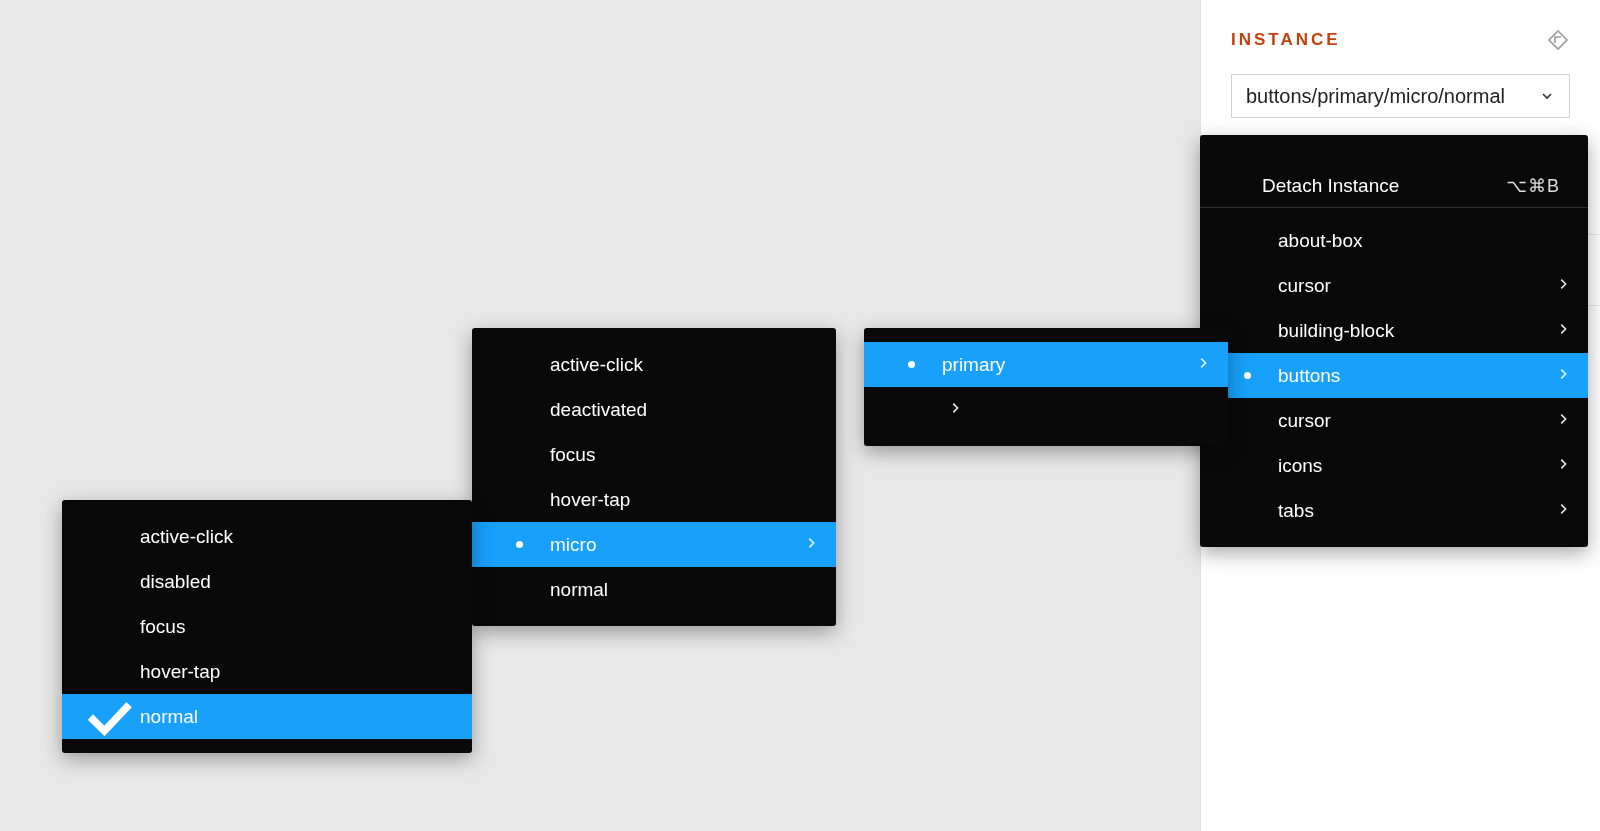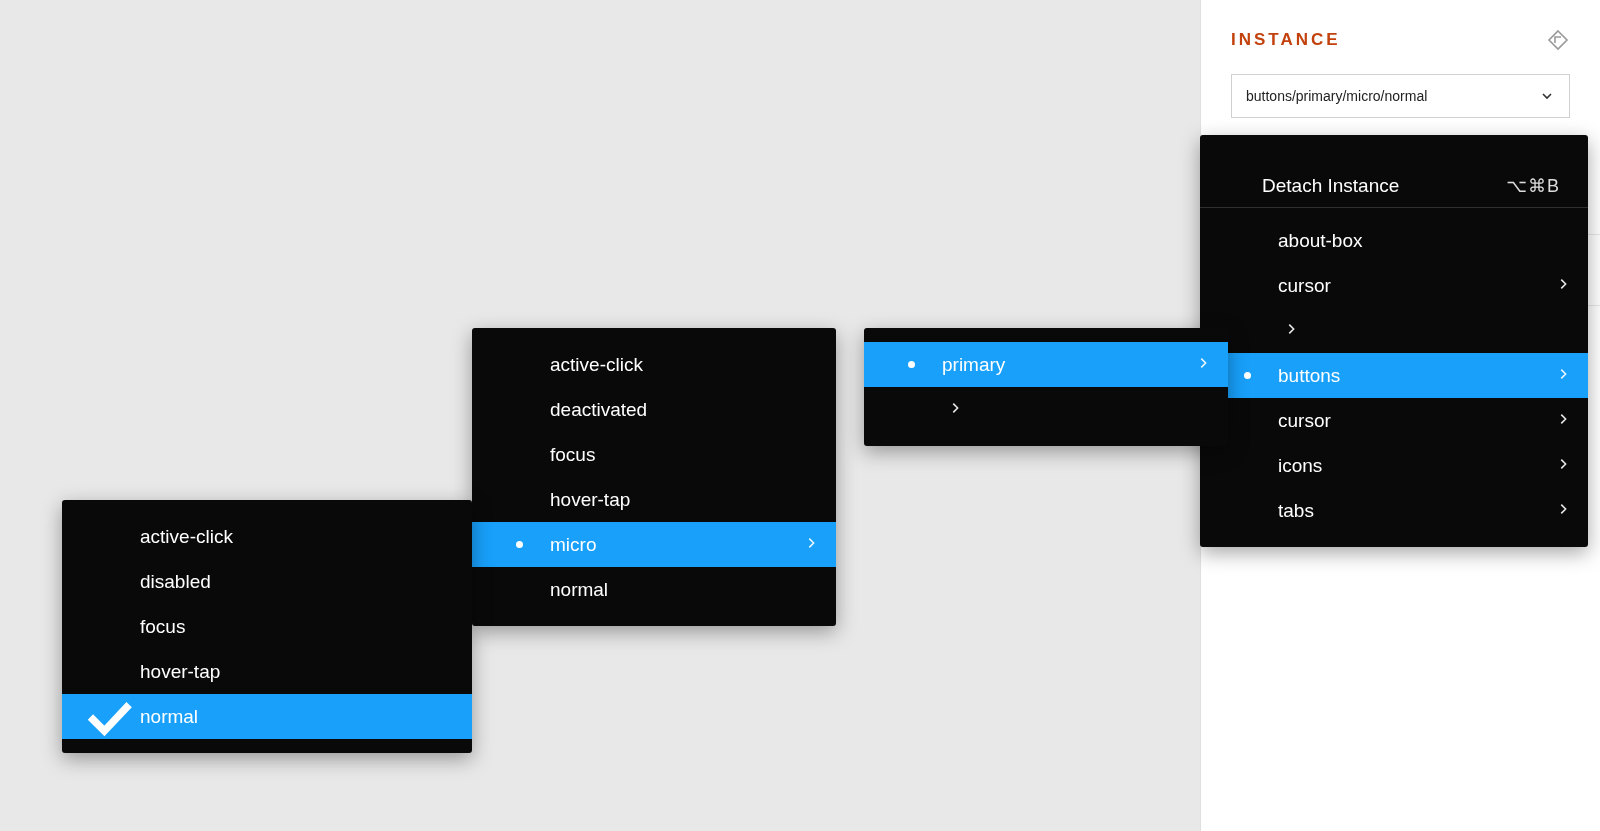--- a/index.html
+++ b/index.html
@@ -32,21 +32,21 @@
   .section-divider { border-top: 1px solid #e8e8e8; }
 
   .instance-select {
     margin: 0 30px 14px 30px;
     border: 1px solid #d0d0d0;
     background: #fff;
     height: 44px;
     display: flex;
     align-items: center;
     padding: 0 14px;
-    font-size: 14px;
+    font-size: 20px;
     color: #222;
     justify-content: space-between;
     cursor: pointer;
   }
 
   .hint-text {
     padding: 50px 30px 30px 30px;
     font-size: 19px;
     color: #9a9a9a;
   }
@@ -178,20 +178,21 @@
       </div>
       <div class="item">
         <span class="indentslot"></span>
         <span class="label">cursor</span>
         <span class="arrow"><svg viewBox="0 0 16 16" width="14" height="14" fill="none" stroke="currentColor" stroke-width="1.8">
             <path d="M6 3 L11 8 L6 13"></path>
           </svg></span>
       </div>
       <div class="item">
         <span class="indentslot"></span>
+        <span class="label">building-block</span>
         <span class="arrow"><svg viewBox="0 0 16 16" width="14" height="14" fill="none" stroke="currentColor" stroke-width="1.8">
             <path d="M6 3 L11 8 L6 13"></path>
           </svg></span>
       </div>
       <div class="item highlight">
         <span class="indentslot">
           <span class="dot"></span>
         </span>
         <span class="label">buttons</span>
         <span class="arrow"><svg viewBox="0 0 16 16" width="14" height="14" fill="none" stroke="currentColor" stroke-width="1.8">

